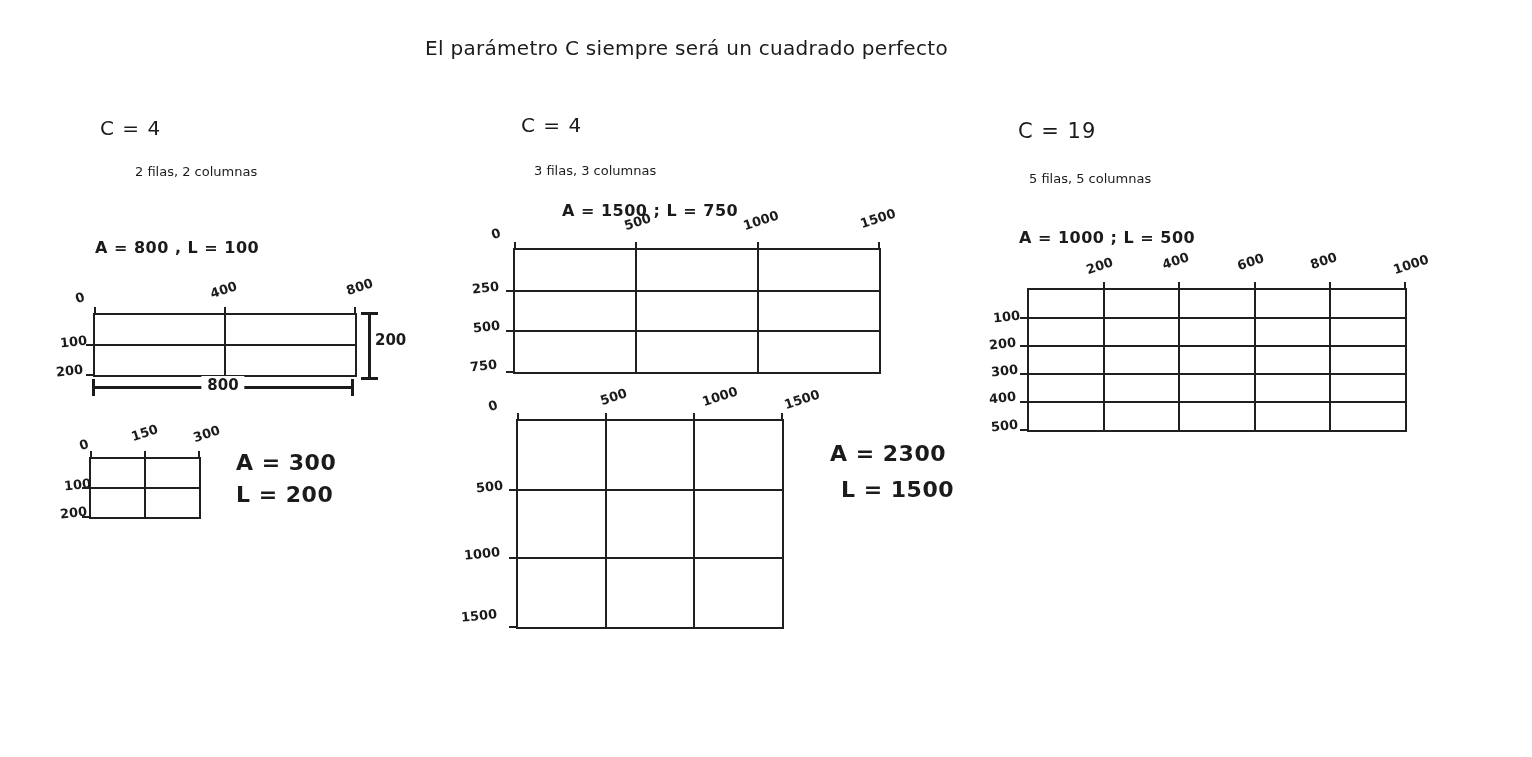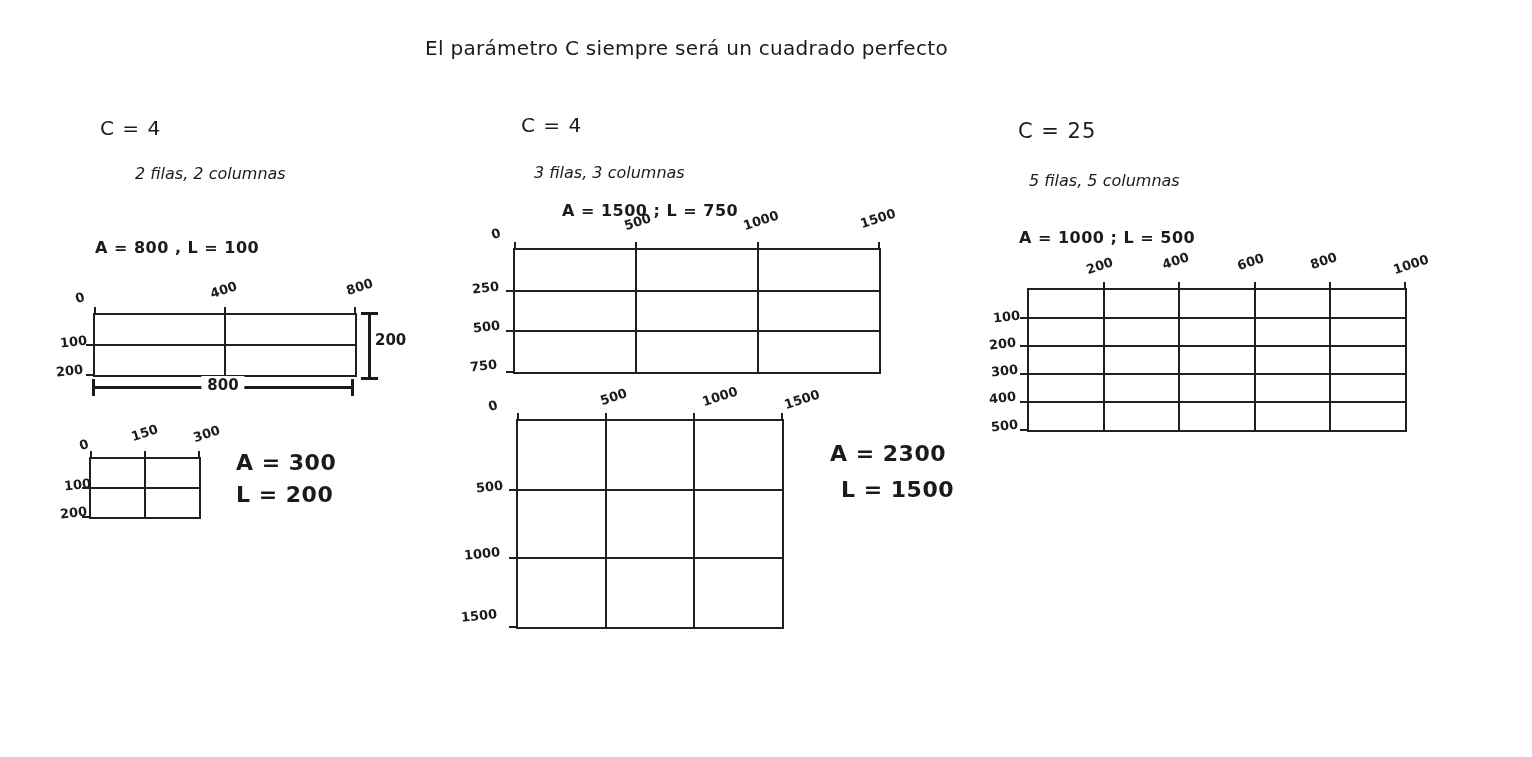--- a/index.html
+++ b/index.html
@@ -2,21 +2,21 @@
 <html><head>
 <meta charset="utf-8">
 <style>
   html,body{margin:0;padding:0;}
   body{width:1532px;height:757px;background:#ffffff;overflow:hidden;
        font-family:"DejaVu Sans",sans-serif;color:#1b1b1b;}
   #canvas{position:relative;width:1532px;height:672px;background:#fff;}
   .abs{position:absolute;white-space:nowrap;}
   .title{font-size:20px;letter-spacing:.3px;}
   .heading{font-size:20px;letter-spacing:1px;}
-  .sub{font-size:16px;font-style:italic;}
+  .sub{font-size:13px;}
   .dims{font-size:16px;font-weight:700;letter-spacing:.5px;}
   .side{font-size:22px;font-weight:700;letter-spacing:.5px;}
   .footer{font-size:20px;letter-spacing:.2px;}
   .gridbox{position:absolute;border:2px solid #202020;}
   .vl{position:absolute;top:0;bottom:0;width:2px;background:#202020;}
   .hl{position:absolute;left:0;right:0;height:2px;background:#202020;}
   .tt{position:absolute;top:-8px;width:2px;height:7px;background:#202020;}
   .lt{position:absolute;left:-9px;width:8px;height:2px;background:#202020;}
   .xt{position:absolute;font-size:13px;font-weight:700;transform:rotate(-18deg);transform-origin:left bottom;}
   .yt{position:absolute;font-size:13px;font-weight:700;transform:rotate(-6deg);}
@@ -133,21 +133,21 @@
     <span class="xt" style="left:705px;top:394px;">1000</span>
     <span class="xt" style="left:787px;top:397px;">1500</span>
     <span class="yt" style="left:476px;top:479px;">500</span>
     <span class="yt" style="left:464px;top:546px;">1000</span>
     <span class="yt" style="left:461px;top:608px;">1500</span>
     <div class="abs side" style="left:830px;top:441px;">A = 2300</div>
     <div class="abs side" style="left:833px;top:477px;margin-left:8px;">L = 1500</div>
   </div>
 
   <div>
-    <div class="abs heading" style="left:1018px;top:119px;font-size:21px;">C = 25</div>
+    <div class="abs heading" style="left:1018px;top:119px;font-size:21px;">C = 19</div>
     <div class="abs sub" style="left:1029px;top:171px;">5 filas, 5 columnas</div>
     <div class="abs dims" style="left:1019px;top:228px;">A = 1000  ;   L = 500</div>
 
     <div class="gridbox" style="left:1027px;top:288px;width:376px;height:140px;">
       <div class="vl" style="left:calc(20% - 1px);"></div>
       <div class="vl" style="left:calc(40% - 1px);"></div>
       <div class="vl" style="left:calc(60% - 1px);"></div>
       <div class="vl" style="left:calc(80% - 1px);"></div>
       <div class="hl" style="top:calc(20% - 1px);"></div>
       <div class="hl" style="top:calc(40% - 1px);"></div>

